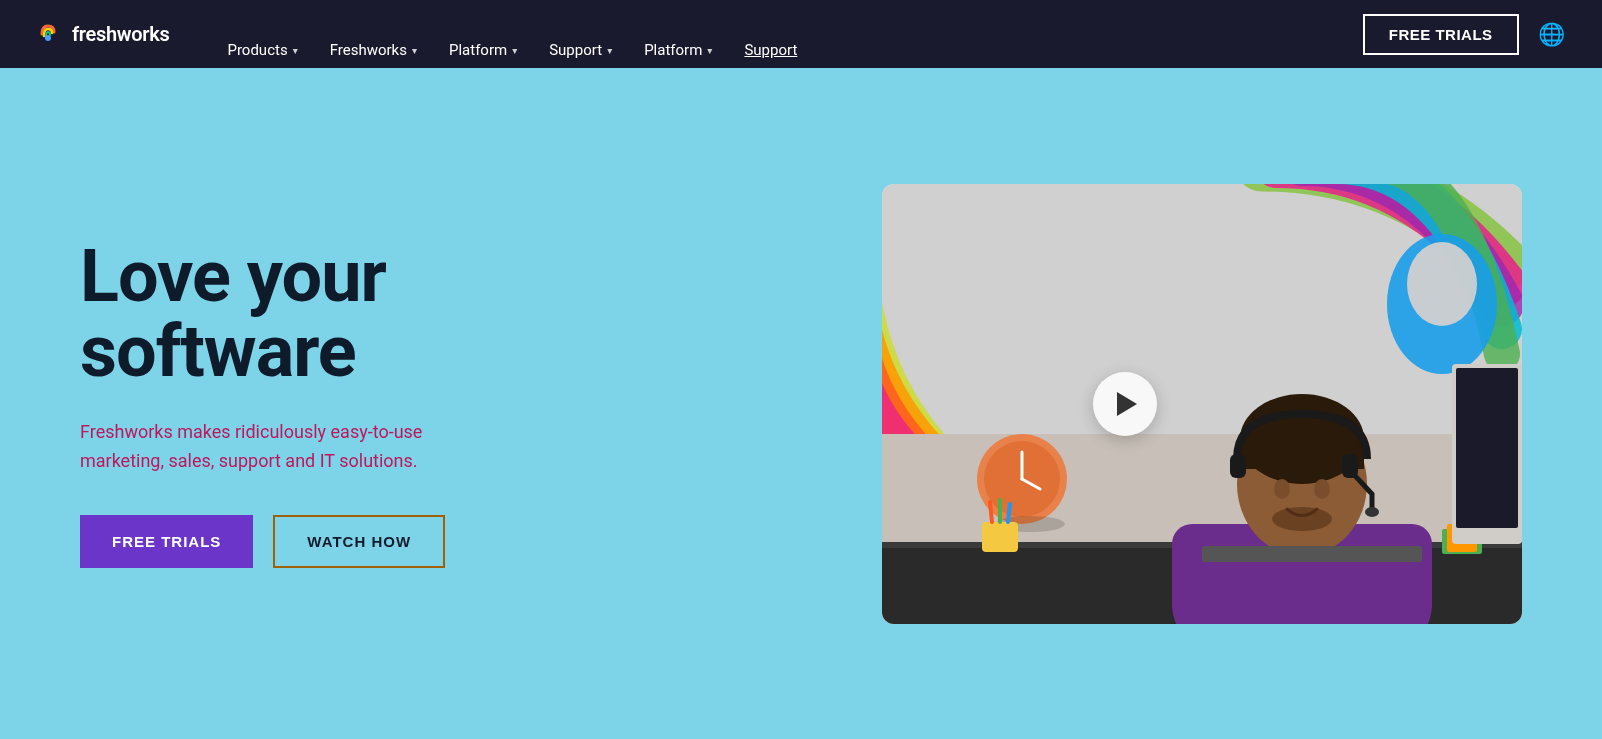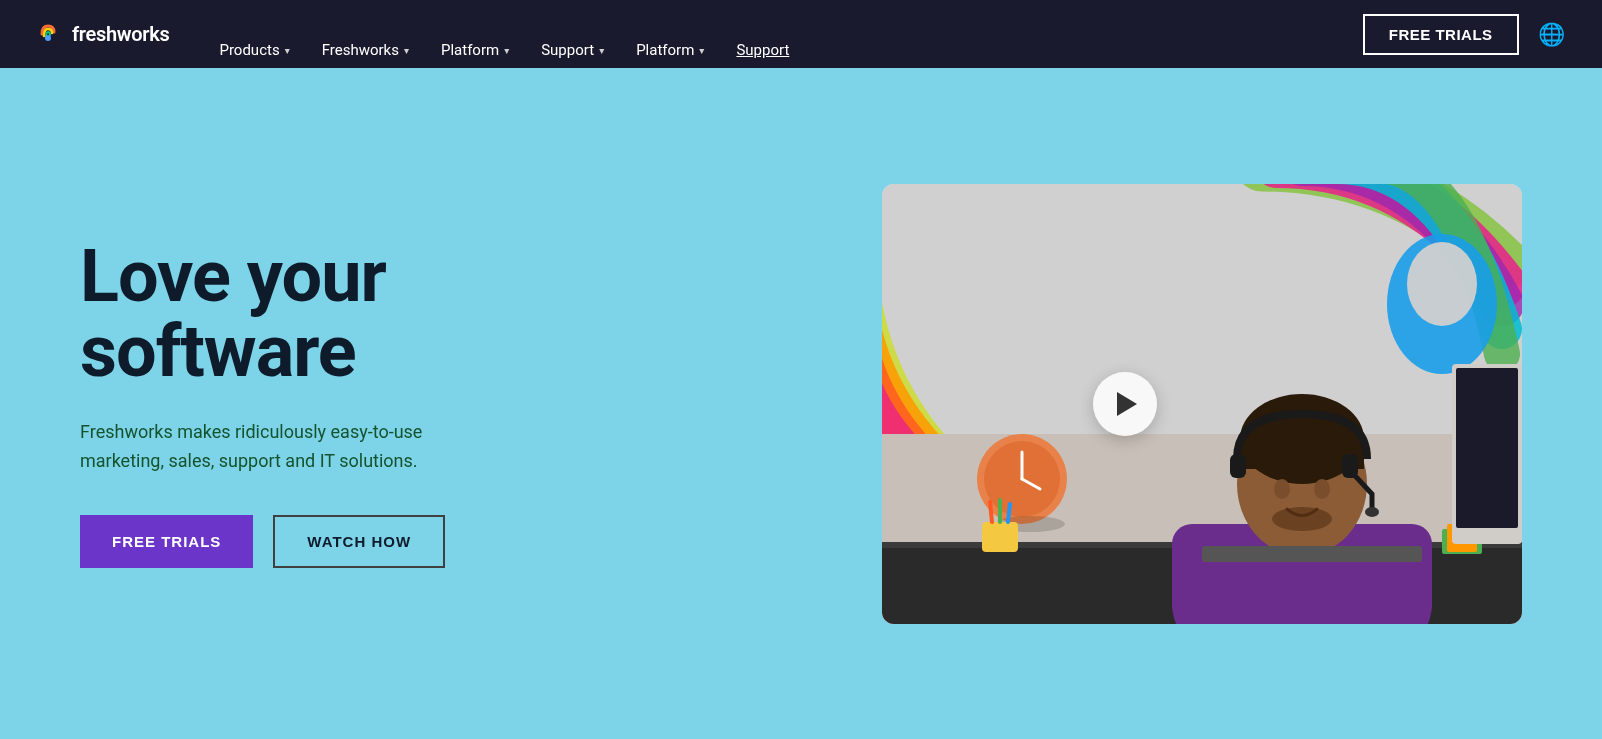--- a/index.html
+++ b/index.html
@@ -5,21 +5,21 @@
     * { margin: 0; padding: 0; box-sizing: border-box; }
     body { font-family: -apple-system, BlinkMacSystemFont, 'Segoe UI', Roboto, sans-serif; overflow: hidden; }
 
     
     .navbar {
       background: #1a1a2e;
       height: 68px;
       display: flex;
       align-items: center;
       padding: 0 32px;
-      gap: 4px;
+      gap: 12px;
       position: relative;
       z-index: 10;
     }
     .navbar-brand {
       display: flex;
       align-items: center;
       gap: 8px;
       margin-right: 32px;
       text-decoration: none;
     }
@@ -105,21 +105,21 @@
     .hero-headline {
       font-size: 72px;
       font-weight: 700;
       color: #0d1b2a;
       line-height: 1.05;
       margin-bottom: 28px;
       letter-spacing: -1px;
     }
     .hero-subtext {
       font-size: 18px;
-      color: #14532d;
+      color: #be185d;
       line-height: 1.6;
       margin-bottom: 40px;
       max-width: 420px;
     }
     .hero-buttons {
       display: flex;
       gap: 20px;
       align-items: center;
     }
     .btn-hero-primary {
@@ -132,21 +132,21 @@
       cursor: pointer;
       letter-spacing: 1px;
       text-transform: uppercase;
     }
     .btn-hero-secondary {
       background: transparent;
       color: #0d1b2a;
       font-size: 15px;
       font-weight: 700;
       padding: 16px 32px;
-      border: 2px solid #404040;
+      border: 2px solid #a16207;
       cursor: pointer;
       letter-spacing: 1px;
       text-transform: uppercase;
     }
 
     
     .hero-visual {
       flex: 1;
       display: flex;
       justify-content: flex-end;

